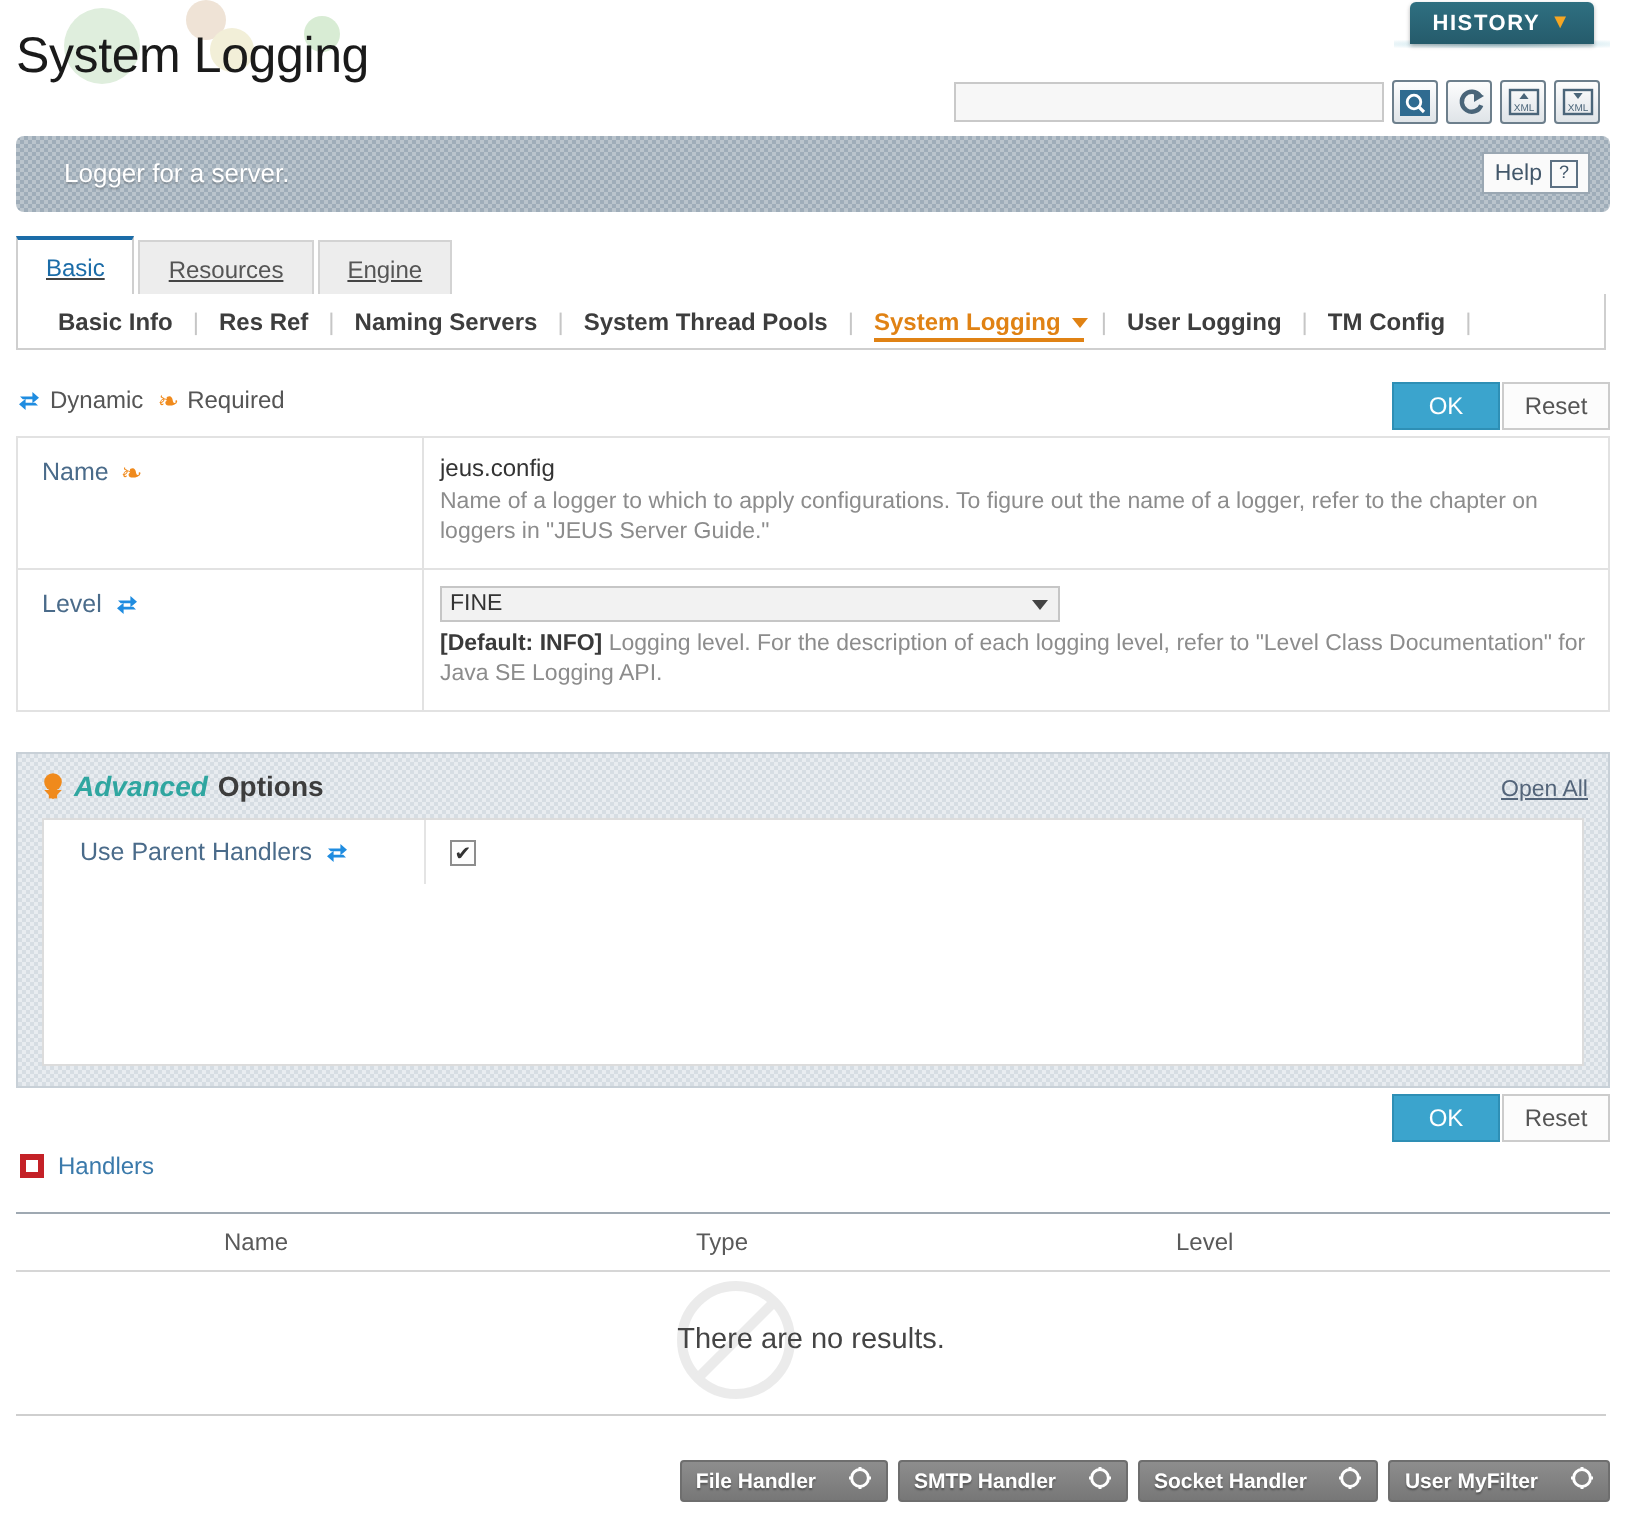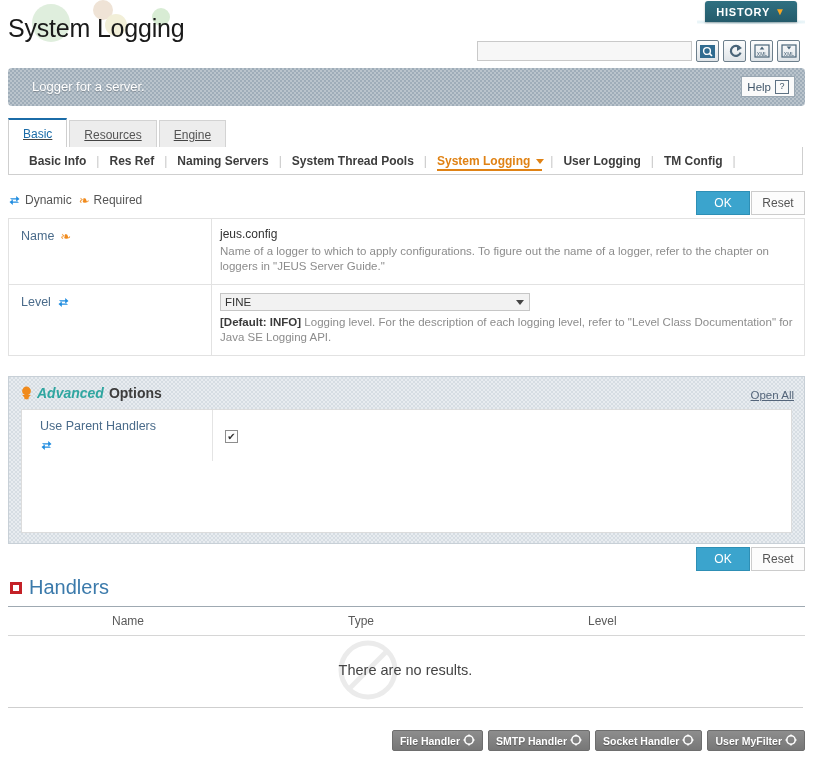--- a/index.html
+++ b/index.html
@@ -132,21 +132,21 @@
   .adv-head .pl{color:#3d3d3d;font-weight:bold;}
   .adv-bulb{width:11px;height:14px;}
   .open-all{position:absolute;right:10px;top:12px;font-size:11.5px;color:#54657a;
     text-decoration:underline;}
   .adv-inner{position:absolute;left:12px;top:32px;right:12px;bottom:10px;background:#fff;border:1px solid #dcdcdc;}
   .adv-table{width:100%;border-collapse:collapse;}
   .adv-table td{border-bottom:1px solid #ececec;padding:0;vertical-align:middle;}
   .adv-table tr:last-child td{border-bottom:none;}
   .adv-lbl{width:172px;padding:9px 0 9px 18px !important;color:#4a6b8a;font-size:12.5px;
     border-right:1px solid #e4e4e4;}
-  .adv-lbl .in{display:flex;align-items:flex-start;gap:6px;flex-direction:column;}
+  .adv-lbl .in{display:flex;align-items:flex-end;gap:6px;}
   .adv-val{padding:7px 0 7px 12px !important;}
   .txtin{width:312px;height:17px;background:#eef2f4;border:1px solid #d3d9dd;
     font-family:"Liberation Sans",sans-serif;font-size:11.5px;padding:0 4px;box-sizing:border-box;}
   .ex-cell{padding-right:8px !important;text-align:right;}
   .ex{display:inline-flex;align-items:center;gap:5px;font-size:11.5px;color:#4a4a4a;}
   .ex-badge{display:inline-block;background:#56bcb8;color:#fff;font-size:8px;font-weight:bold;
     padding:1px 3px;border-radius:2px;letter-spacing:.5px;}
   .cbx{width:13px;height:13px;border:1px solid #8d8d8d;background:#fdfdfd;
     display:inline-flex;align-items:center;justify-content:center;font-size:10px;color:#333;
     box-sizing:border-box;}
@@ -154,42 +154,42 @@
   .btn-ok2{position:absolute;top:547px;right:63px;width:52px;height:22px;
     background:#3ba4cd;border:1px solid #2e8fb5;color:#fff;font-size:12px;
     display:flex;align-items:center;justify-content:center;}
   .btn-reset2{position:absolute;top:547px;right:8px;width:52px;height:22px;
     background:#fcfcfc;border:1px solid #cccccc;color:#555;font-size:12px;
     display:flex;align-items:center;justify-content:center;}
   
   .h-head{position:absolute;left:10px;top:576px;display:flex;align-items:center;gap:7px;}
   .h-sq{width:12px;height:12px;background:#c42127;position:relative;}
   .h-sq:after{content:"";position:absolute;left:3px;top:3px;width:6px;height:6px;background:#fff;}
-  .h-title{font-size:20px;color:#3b7aab;}
+  .h-title{font-size:12px;color:#3b7aab;}
   .h-table{position:absolute;left:8px;top:606px;width:797px;border-collapse:collapse;}
   .h-table th{
     border-top:1px solid #9fa9b2;border-bottom:1px solid #d6d6d6;
     background:#fff;color:#5a5a5a;font-size:12px;font-weight:normal;
     padding:7px 0;text-align:left;
   }
   .h-table th.c1{padding-left:104px;width:236px;}
   .h-table th.c2{width:240px;}
   .h-table th.c3{width:auto;}
   .noresults{
     position:absolute;left:8px;top:632px;width:795px;height:76px;
     display:flex;align-items:center;justify-content:center;
     border-bottom:1px solid #cfcfcf;box-sizing:border-box;
   }
   .nr-text{font-size:14.5px;color:#444;position:relative;z-index:2;}
   .nr-mark{position:absolute;left:50%;top:50%;transform:translate(-50%,-50%) translateX(-38px);
     width:62px;height:62px;opacity:.5;z-index:1;}
   
   .hbtns{position:absolute;right:8px;top:730px;display:flex;gap:5px;}
   .hbtn{
-    height:19px;padding:0 7px;display:flex;align-items:center;gap:3px;
+    height:19px;padding:0 7px;display:flex;align-items:center;gap:16px;
     background:linear-gradient(#8d8d8d,#777777);
     border:1px solid #6e6e6e;border-radius:2px;
     color:#fff;font-size:10.5px;font-weight:bold;
     text-shadow:0 1px 1px rgba(0,0,0,.35);
   }
 </style>
 </head>
 <body>
 
 <div class="title-zone">

